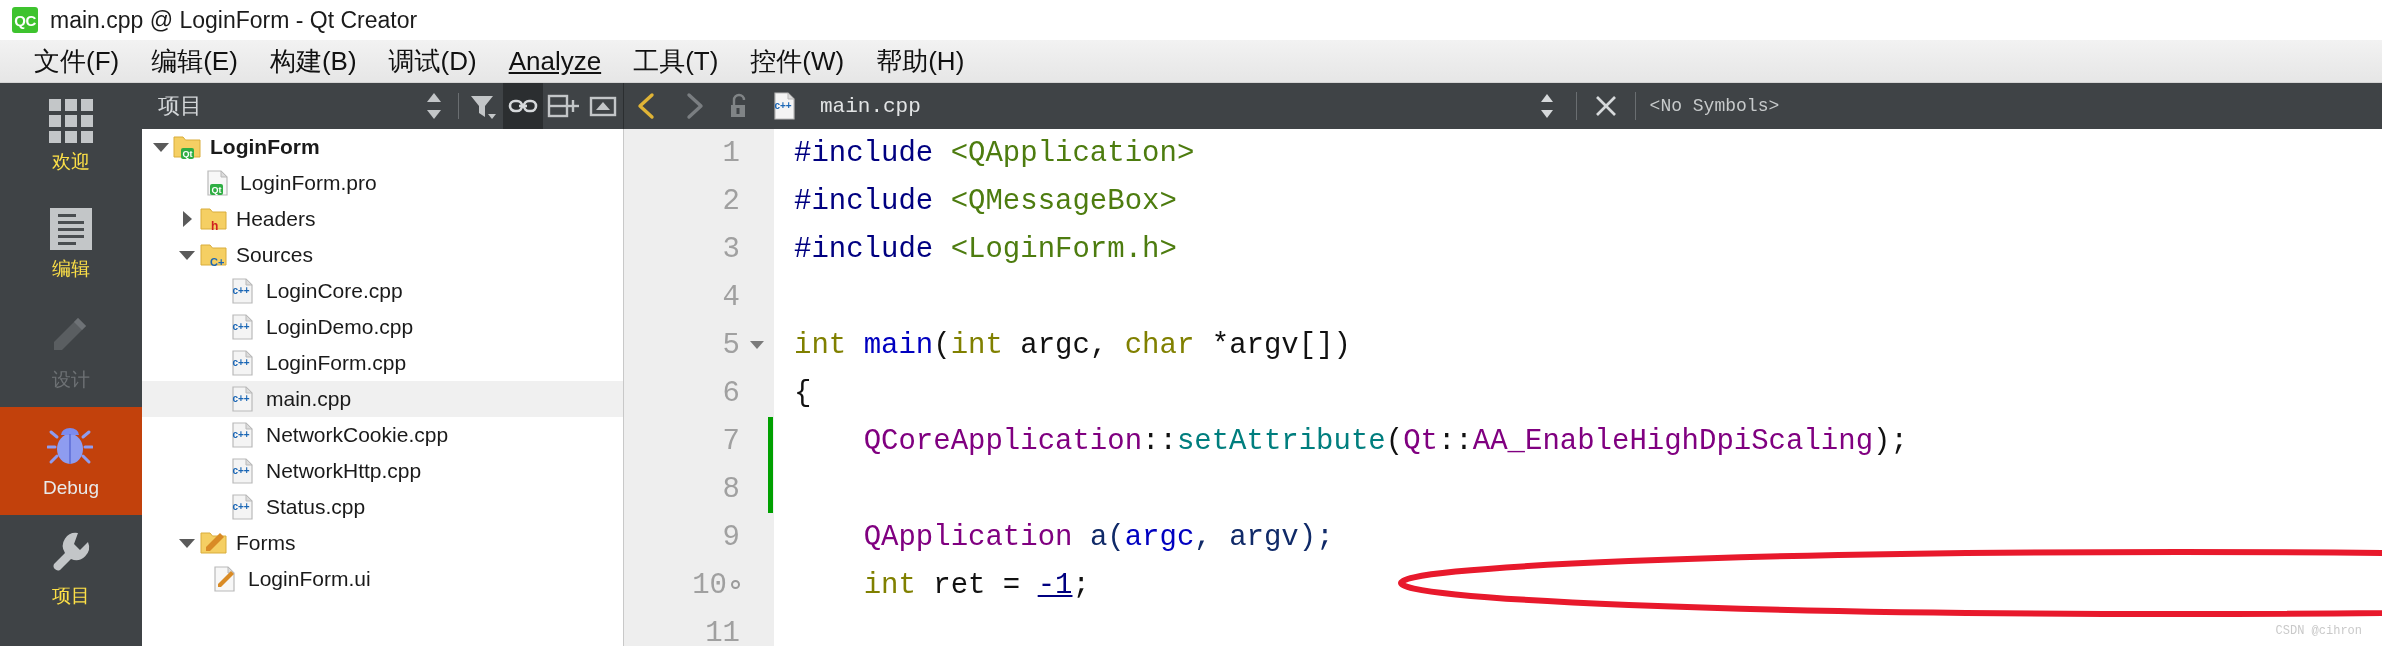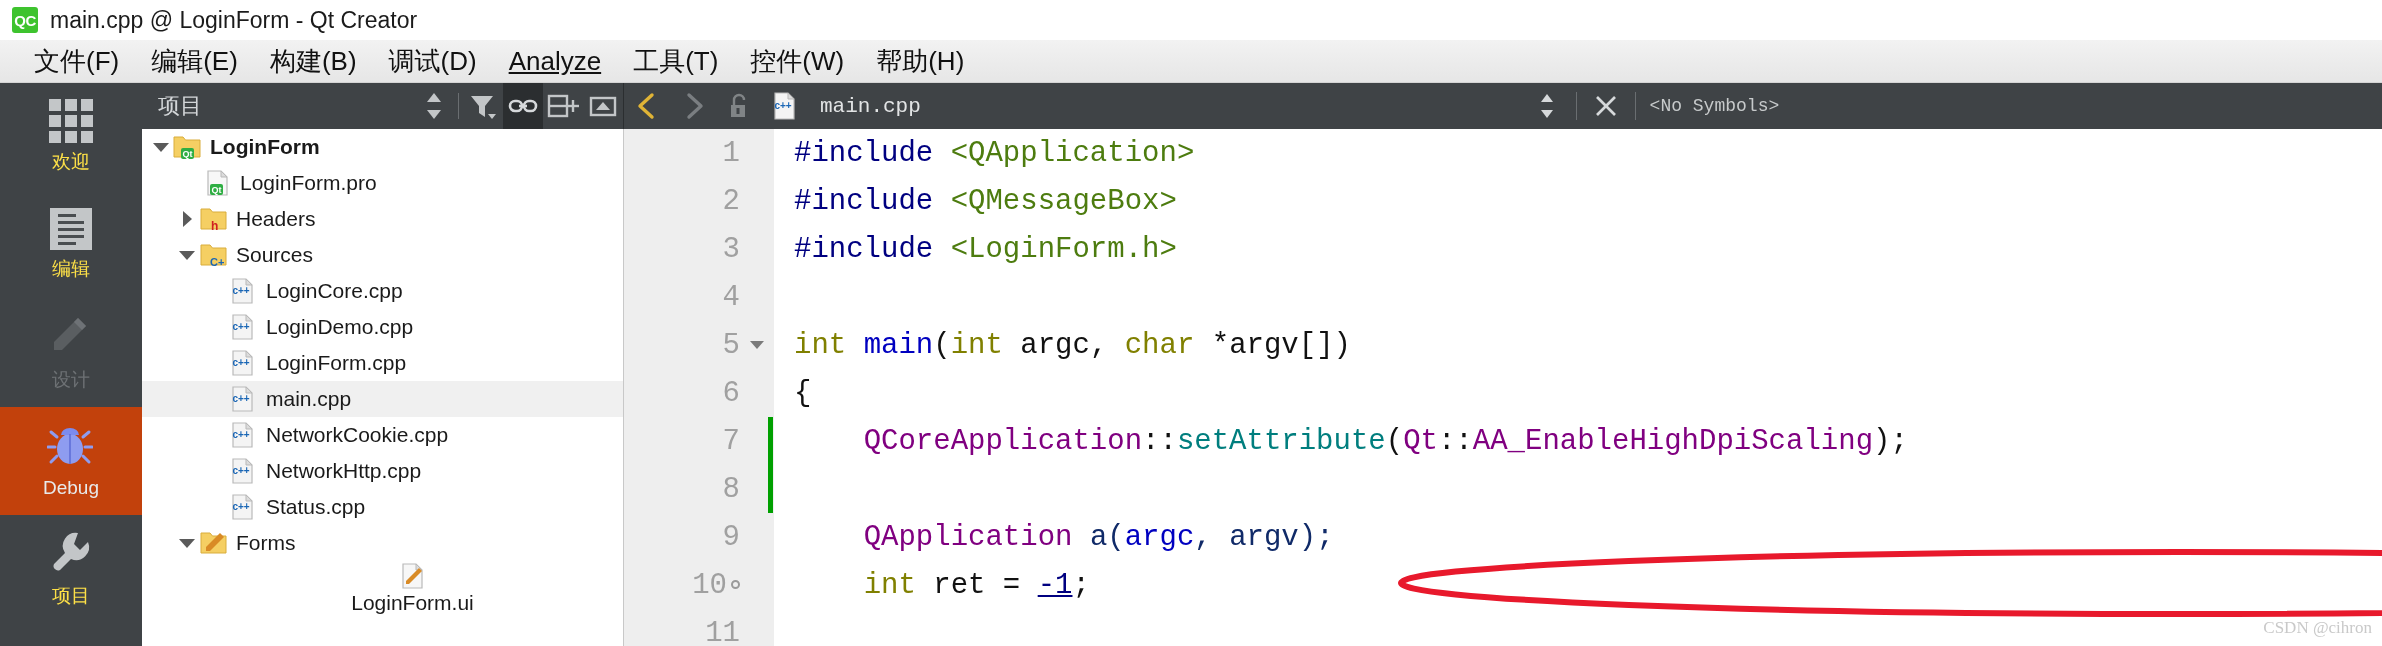--- a/index.html
+++ b/index.html
@@ -260,24 +260,24 @@
   .annotation {
     position: absolute;
     left: 770px; top: 418px;
     width: 1570px; height: 72px;
     pointer-events: none;
   }
 
   
   .watermark {
     position: absolute;
-    right: 10px; bottom: 8px;
-    font-size: 17px;
+    right: 20px; bottom: 8px;
+    font-size: 12px;
     color: #c9c9c9;
-    font-family: Liberation Serif, serif;
+    font-family: Liberation Mono, monospace;
     white-space: nowrap;
   }
 </style>
 </head>
 <body>
 
 <div id="app">
 
   <div class="titlebar">
     <div class="qc-icon">QC</div>
@@ -538,21 +538,21 @@
         </div>
       <div class="tree-icon">
         <svg width="30" height="30" viewBox="0 0 30 30">
           <path d="M3 5 h9 l2.5 3 H28 v17 H3 z" fill="#f5cf63" stroke="#d9ad3d" stroke-width="1"></path>
           <polygon points="22,5 26,9 12,23 8,23 8,19" fill="#d98b26"></polygon>
         </svg>
       </div>
       <div class="tree-label">Forms</div>
     </div>
 
-    <div class="tree-row" style="padding-left:68px;flex-direction:column;">
+    <div class="tree-row" style="padding-left:68px;">
       <div class="tree-icon">
         <svg width="30" height="30" viewBox="0 0 30 30">
           <path d="M5 3 h13 l6 6 v18 H5 z" fill="#f7f7f7" stroke="#b9b9b9" stroke-width="1.2"></path>
           <path d="M18 3 v6 h6 z" fill="#dcdcdc" stroke="#b9b9b9" stroke-width="1"></path>
           <polygon points="21,7 24,10 11,23 8,23 8,20" fill="#d98b26"></polygon>
         </svg>
       </div>
       <div class="tree-label">LoginForm.ui</div>
     </div>
   </div>

